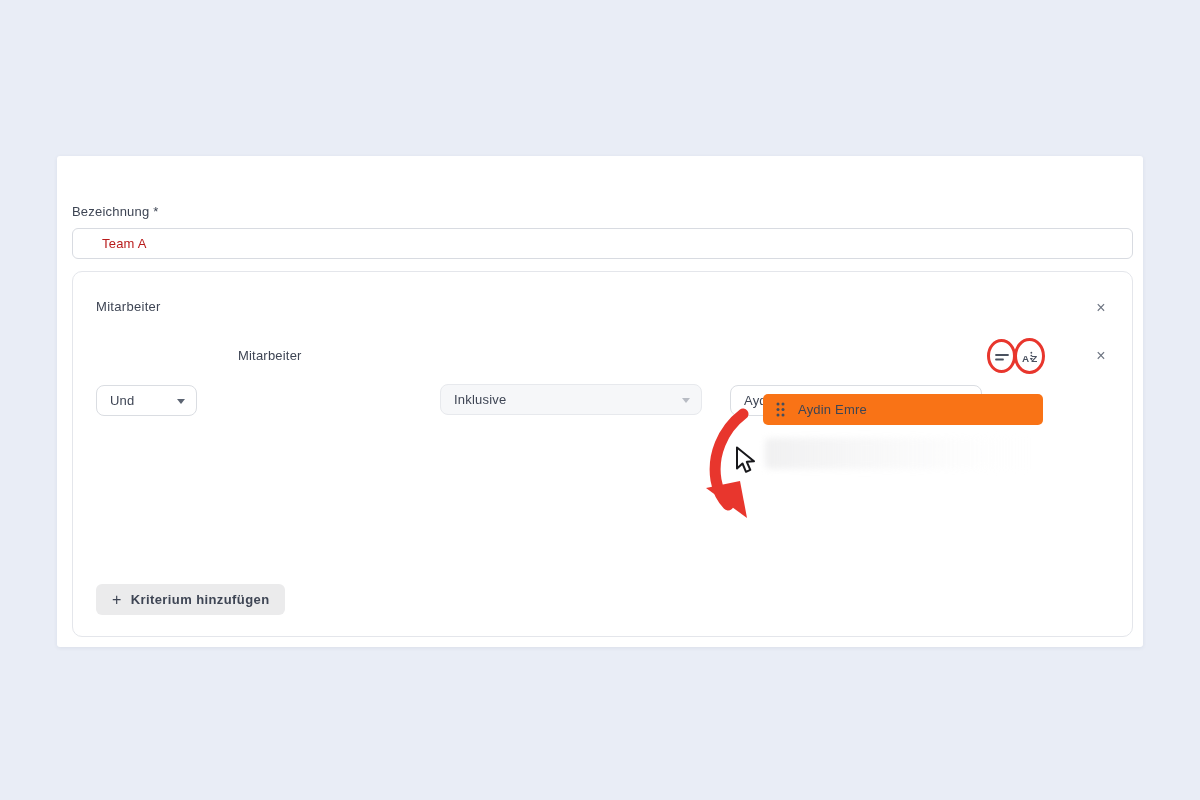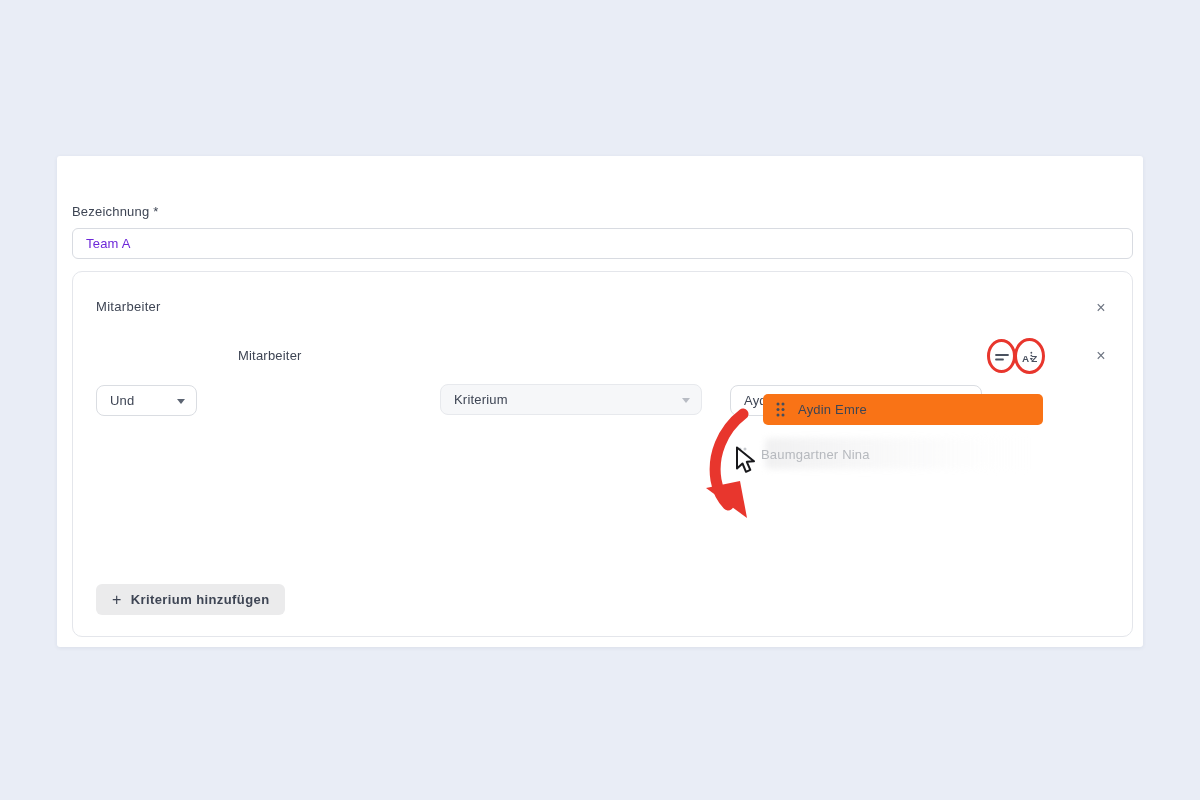--- a/index.html
+++ b/index.html
@@ -21,21 +21,21 @@
 
   .field-label {
     position:absolute; left:15px; top:48px;
     font-size:13px; letter-spacing:.2px; color:#3e4554;
   }
 
   .name-input {
     position:absolute; left:15px; top:72px; width:1061px; height:31px;
     border:1px solid #d8dbe1; border-radius:6px; background:#fff;
     font-family:"Liberation Sans", sans-serif;
-    font-size:13px; letter-spacing:.2px; color:#6d28d9; padding:0 13px;
+    font-size:13px; letter-spacing:.2px; color:#b91c1c; padding:0 29px;
     outline:none;
   }
 
   .panel {
     position:absolute; left:15px; top:115px; width:1061px; height:366px;
     border:1px solid #e4e6eb; border-radius:10px; background:#fff;
   }
 
   .panel-title {
     position:absolute; left:23px; top:27px;
@@ -141,21 +141,21 @@
       <div class="close-btn close-panel">×</div>
 
       <div class="select select-operator">
         <span>Und</span>
         <span class="caret"></span>
       </div>
 
       <div class="row-field-label">Mitarbeiter</div>
 
       <div class="select select-mode">
-        <span>Kriterium</span>
+        <span>Inklusive</span>
         <span class="caret"></span>
       </div>
 
       <div class="select select-members">
         <span style="overflow:hidden;text-overflow:clip;white-space:nowrap;">Aydin Emre, Baumgartner Nina, Be...</span>
         <span class="caret"></span>
       </div>
 
       <div class="icon-btn icon-sort-order">
         <svg width="15" height="15" viewBox="0 0 15 15">
@@ -187,33 +187,20 @@
             <circle cx="2" cy="7.5" r="1.5" fill="#454d5c"></circle>
               <circle cx="7" cy="7.5" r="1.5" fill="#454d5c"></circle>
             <circle cx="2" cy="13" r="1.5" fill="#454d5c"></circle>
               <circle cx="7" cy="13" r="1.5" fill="#454d5c"></circle>
           </svg>
         </span>
         <span>Aydin Emre</span>
       </div>
 
       <div class="ghost-smear"></div>
-      <div class="member-ghost">
-        <span class="drag-handle">
-          <svg width="9" height="15" viewBox="0 0 9 15">
-            <circle cx="2" cy="2" r="1.5" fill="#9aa0a8"></circle>
-              <circle cx="7" cy="2" r="1.5" fill="#9aa0a8"></circle>
-            <circle cx="2" cy="7.5" r="1.5" fill="#9aa0a8"></circle>
-              <circle cx="7" cy="7.5" r="1.5" fill="#9aa0a8"></circle>
-            <circle cx="2" cy="13" r="1.5" fill="#9aa0a8"></circle>
-              <circle cx="7" cy="13" r="1.5" fill="#9aa0a8"></circle>
-          </svg>
-        </span>
-        <span>Baumgartner Nina</span>
-      </div>
 
 
 
       <button class="add-criterion-btn">
         <span class="plus-glyph">+</span>
         <span>Kriterium hinzufügen</span>
       </button>
 
     </div>
   </div>

